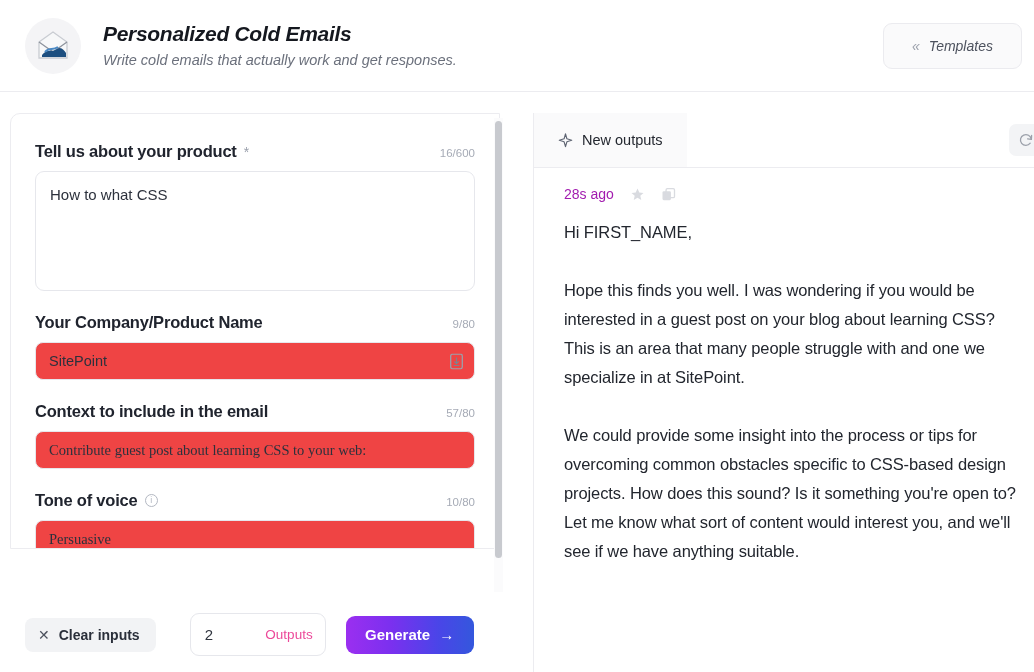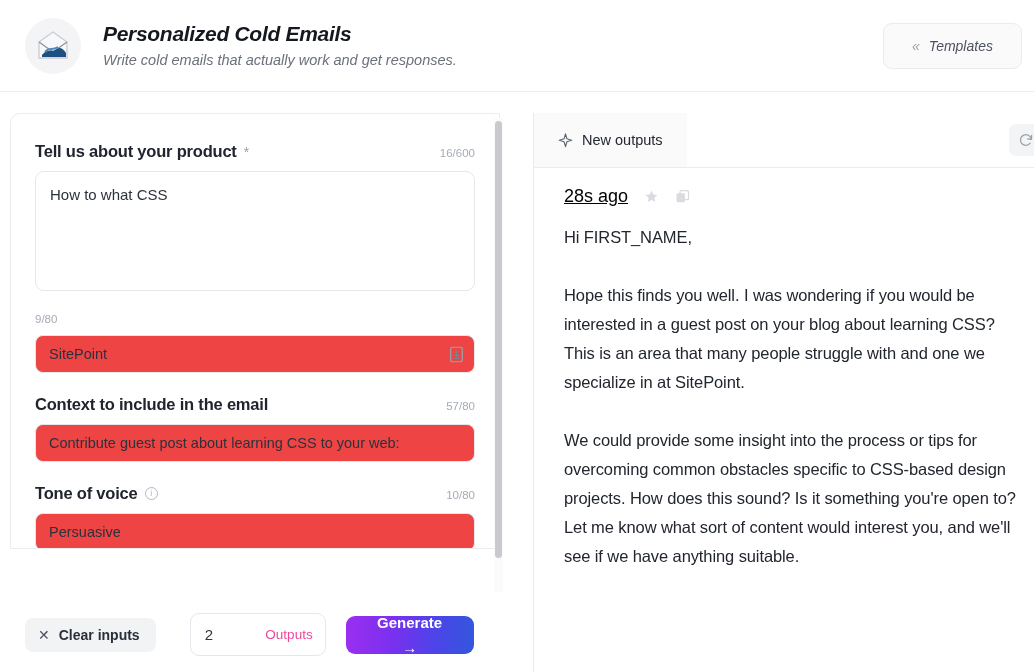--- a/index.html
+++ b/index.html
@@ -85,21 +85,21 @@
   .input-box {
     position: relative;
     width: 100%; height: 38px;
     border: 1px solid #e6e7ec; border-radius: 8px;
     background: #ef4444;
     padding: 0 34px 0 13px;
     display: flex; align-items: center;
     font-size: 14.5px; color: #2c313c;
     overflow: hidden; white-space: nowrap;
   }
-  .input-box.no-icon { padding-right: 20px; }
+  .input-box.no-icon { padding-right: 20px; font-family: Liberation Serif, serif; }
   .field-trailing-icon {
     position: absolute; right: 10px; top: 50%; transform: translateY(-50%);
     width: 15px; height: 17px;
     display: flex; align-items: center; justify-content: center;
   }
 
   
   .lp-scroll-track {
     position: absolute; left: 494px; top: 118px;
     width: 9px; height: 474px;
@@ -139,21 +139,20 @@
   .outputs-num { font-size: 15px; color: #30353f; }
   .outputs-label { font-size: 13.5px; color: #ec4899; margin-left: 48px; }
 
   .generate-btn {
     margin-left: 20px;
     width: 128px; height: 38px;
     border-radius: 9px;
     background: linear-gradient(90deg, #9b2ff0 0%, #7b30ef 35%, #4a45e8 72%, #3457dd 100%);
     display: flex; align-items: center; justify-content: center; gap: 9px;
     cursor: pointer;
-    flex-direction: column;
   }
   .generate-label { font-size: 15px; font-weight: bold; color: #ffffff; }
   .generate-arrow { color: #ffffff; font-size: 15px; line-height: 1; }
 
   
   .right-panel {
     position: absolute; left: 533px; top: 113px;
     width: 525px; height: 559px;
     background: #ffffff;
     border-left: 1px solid #ececf0;
@@ -176,21 +175,21 @@
     width: 34px; height: 32px; border-radius: 7px;
     background: #f3f4f6;
     display: flex; align-items: center; justify-content: center;
     cursor: pointer;
   }
 
   .output-meta {
     display: flex; align-items: center; gap: 16px;
     padding: 18px 0 0 30px;
   }
-  .meta-time { font-size: 18px; color: #000000; text-decoration: underline; }
+  .meta-time { font-size: 14px; color: #a21caf; }
   .meta-icon { color: #d9dbe0; display: flex; align-items: center; cursor: pointer; }
 
   .output-body {
     padding: 16px 30px 0 30px;
     font-size: 16.5px; line-height: 29px; color: #22262e;
     letter-spacing: -0.1px;
   }
   .output-body p { margin: 0; }
   .output-body p + p { margin-top: 29px; }
 </style>
@@ -227,20 +226,23 @@
             <span>Tell us about your product</span>
             <span class="req-star">*</span>
           </div>
           <div class="counter">16/600</div>
         </div>
         <div class="textarea-box">How to what CSS</div>
       </div>
 
       <div class="field">
         <div class="field-head">
+          <div class="field-label">
+            <span>Your Company/Product Name</span>
+          </div>
           <div class="counter">9/80</div>
         </div>
         <div class="input-box">
           <span>SitePoint</span>
           <span class="field-trailing-icon">
             <svg width="13" height="16" viewBox="0 0 13 16">
               <rect x="0.7" y="0.7" width="11.6" height="14.6" rx="1.8" fill="none" stroke="#9aa0aa" stroke-width="1.3"></rect>
               <path d="M6.5 4 L6.5 10 M4.2 7.8 L6.5 10.2 L8.8 7.8" fill="none" stroke="#7d838d" stroke-width="1.2"></path>
               <path d="M3.6 12 L9.4 12" stroke="#7d838d" stroke-width="1.2"></path>
             </svg>

